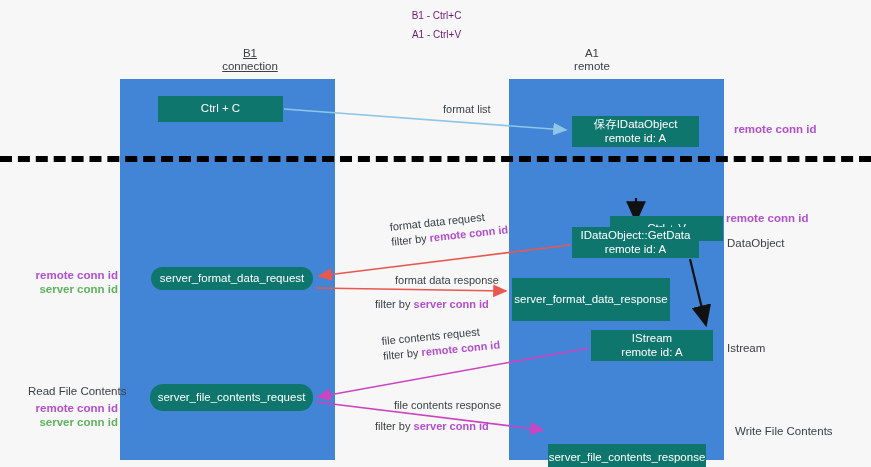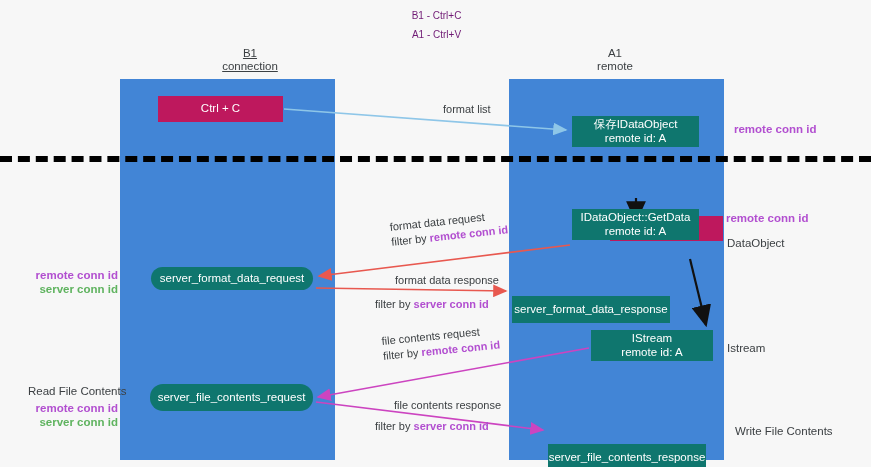--- a/index.html
+++ b/index.html
@@ -19,21 +19,21 @@
     font-size:10px;color:#701a75;line-height:19px;
     white-space:pre-line;
   }
 
   
   .col-head{
     font-size:11.5px;color:#3c4043;text-align:center;line-height:13px;
     white-space:pre-line;
   }
   #head-b1{left:150px;top:47px;width:200px;text-decoration:underline;}
-  #head-a1{left:515px;top:47px;width:200px;}
+  #head-a1{left:492px;top:47px;width:200px;}
 
   
   .lane{background:#4285d6;}
   #lane-b1{left:120px;top:79px;width:215px;height:381px;}
   #lane-a1{left:509px;top:79px;width:215px;height:381px;}
 
   
   #divider{
     left:0;top:156px;width:871px;height:0;
     border-top:6px dashed #000;
@@ -41,29 +41,29 @@
 
   
   .node{
     box-sizing:border-box;
     display:flex;align-items:center;justify-content:center;
     text-align:center;
     color:#fff;font-size:11.5px;line-height:13.5px;
     white-space:pre-line;
     padding:2px 4px;
   }
-  .green{background:#be185d;}
+  .green{background:#0f766e;}
   .orange{background:#0f766e;}
 
   #n-ctrlc{left:158px;top:96px;width:125px;height:26px;}
   #n-idataobject{left:572px;top:116px;width:127px;height:31px;}
   #n-ctrlv{left:610px;top:172px;width:113px;height:25px;margin-top:44px;}
-  #n-getdata{left:572px;top:209px;width:127px;height:31px;}
+  #n-getdata{left:572px;top:227px;width:127px;height:31px;}
   #n-sfdreq{left:151px;top:267px;width:162px;height:23px;border-radius:13px;}
-  #n-sfdres{left:512px;top:296px;width:158px;height:27px;}
+  #n-sfdres{left:512px;top:278px;width:158px;height:43px;}
   #n-istream{left:591px;top:330px;width:122px;height:31px;}
   #n-sfcreq{left:150px;top:384px;width:163px;height:27px;border-radius:13px;}
   #n-sfcres{left:548px;top:416px;width:158px;height:27px;margin-top:28px;}
 
   
   .side{font-size:11.5px;color:#3c4043;line-height:14px;}
   .purple{color:#b24fd0;}
   .green-t{color:#5fb35f;}
 
   #lbl-r1{left:734px;top:122px;font-weight:bold;}

